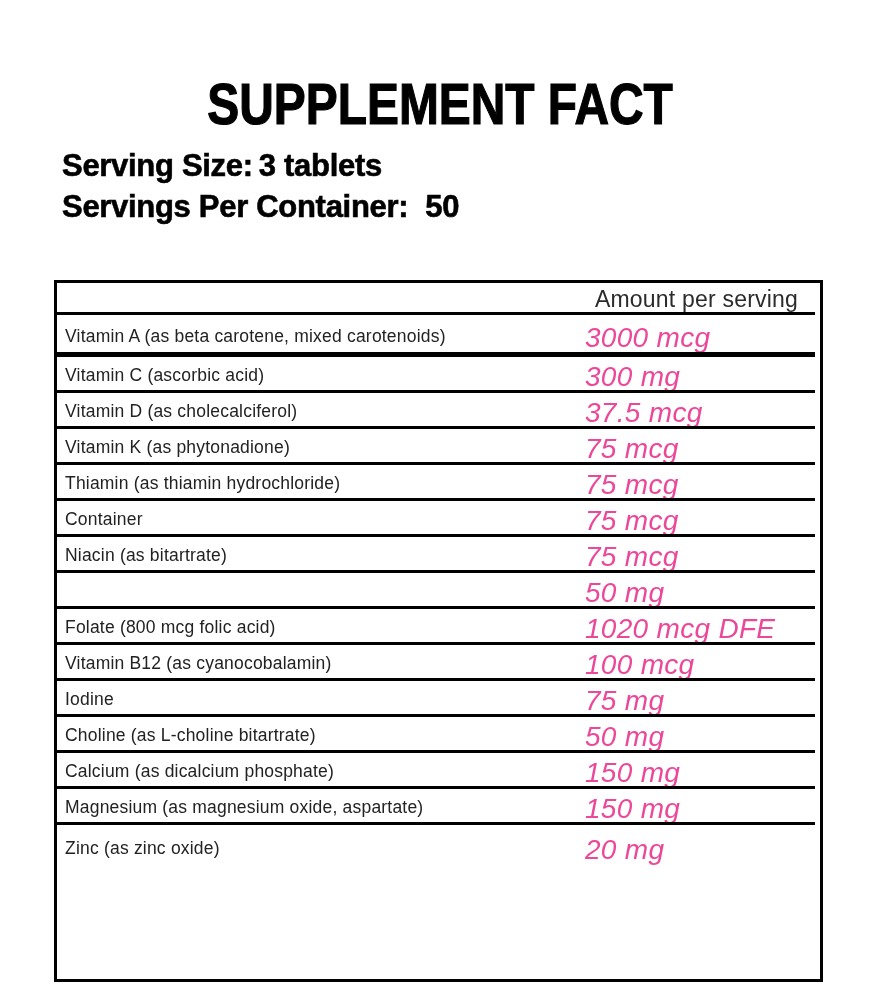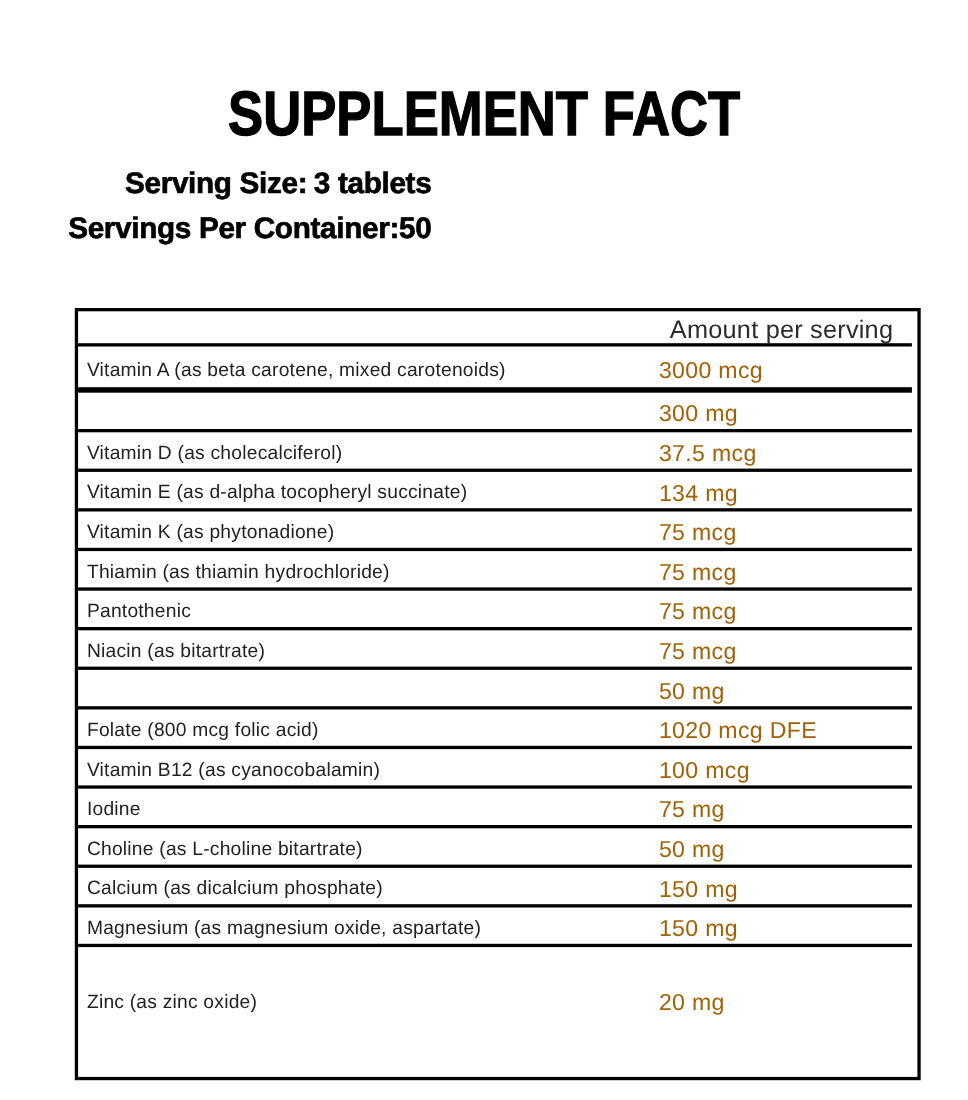--- a/index.html
+++ b/index.html
@@ -25,64 +25,64 @@
     -webkit-text-stroke: 1.2px #000000;
     transform: scaleX(0.84);
     transform-origin: center;
     white-space: nowrap;
     letter-spacing: 0px;
   }
 
   
   .serving { position: absolute; left: 62px; top: 150px; }
   .serving-line {
-    font-size: 27px; line-height: 32px;
+    font-size: 31px; line-height: 32px;
     font-weight: 700;
     -webkit-text-stroke: 0.6px #000000;
     letter-spacing: -0.3px;
     margin-bottom: 9px;
     color: #000000;
     white-space: nowrap;
-    text-align: right;
   }
   .serving-line .val-size { margin-left: 6px; }
-  .serving-line .val-count { }
+  .serving-line .val-count { margin-left: 17px; }
 
   
   .facts-table {
-    position: absolute; left: 68px; top: 280px;
+    position: absolute; left: 54px; top: 280px;
     width: 769px; height: 702px;
     border: 3px solid #000000;
     box-sizing: border-box;
     background: #ffffff;
     text-align: center;
   }
   .thead {
     position: relative; height: 32px;
     display: flex; align-items: center; justify-content: flex-end;
     padding-right: 22px; box-sizing: border-box;
     font-size: 23px; color: #2b2b2b;
     letter-spacing: 0.2px;
   }
   .row {
     position: relative; height: 36px;
     display: flex; align-items: center;
     padding-left: 8px; box-sizing: border-box;
   }
   .row.r-first { height: 42px; }
-  .row.r-last  { height: 46px; margin-top: 26px; }
+  .row.r-last  { height: 46px; }
   .nutrient {
     font-size: 17.5px; color: #222222; letter-spacing: 0.2px;
     white-space: nowrap;
   }
   .amount {
     position: absolute; left: 528px; top: 50%;
     transform: translateY(-50%) translateY(2px);
-    font-size: 21px; color: #a16207; letter-spacing: 0.3px;
+    font-size: 28px; color: #ec4899; letter-spacing: 0.3px;
     white-space: nowrap;
+    font-style: italic;
   }
   
   .sep::after {
     content: ""; position: absolute;
     left: 0; right: 5px; bottom: 0; height: 3px;
     background: #000000;
   }
   .sep.thick::after { height: 5px; }
 </style>
 </head>
@@ -107,40 +107,37 @@
 
     <div class="thead sep">
       <span>Amount per serving</span>
     </div>
 
     <div class="row r-first sep thick">
       <span class="nutrient">Vitamin A (as beta carotene, mixed carotenoids)</span>
       <span class="amount">3000 mcg</span>
     </div>
     <div class="row sep">
+      <span class="nutrient">Vitamin C (ascorbic acid)</span>
       <span class="amount">300 mg</span>
     </div>
     <div class="row sep">
       <span class="nutrient">Vitamin D (as cholecalciferol)</span>
       <span class="amount">37.5 mcg</span>
-    </div>
-    <div class="row sep">
-      <span class="nutrient">Vitamin E (as d-alpha tocopheryl succinate)</span>
-      <span class="amount">134 mg</span>
     </div>
     <div class="row sep">
       <span class="nutrient">Vitamin K (as phytonadione)</span>
       <span class="amount">75 mcg</span>
     </div>
     <div class="row sep">
       <span class="nutrient">Thiamin (as thiamin hydrochloride)</span>
       <span class="amount">75 mcg</span>
     </div>
     <div class="row sep">
-      <span class="nutrient">Pantothenic</span>
+      <span class="nutrient">Container</span>
       <span class="amount">75 mcg</span>
     </div>
     <div class="row sep">
       <span class="nutrient">Niacin (as bitartrate)</span>
       <span class="amount">75 mcg</span>
     </div>
     <div class="row sep">
       <span class="amount">50 mg</span>
     </div>
     <div class="row sep">

